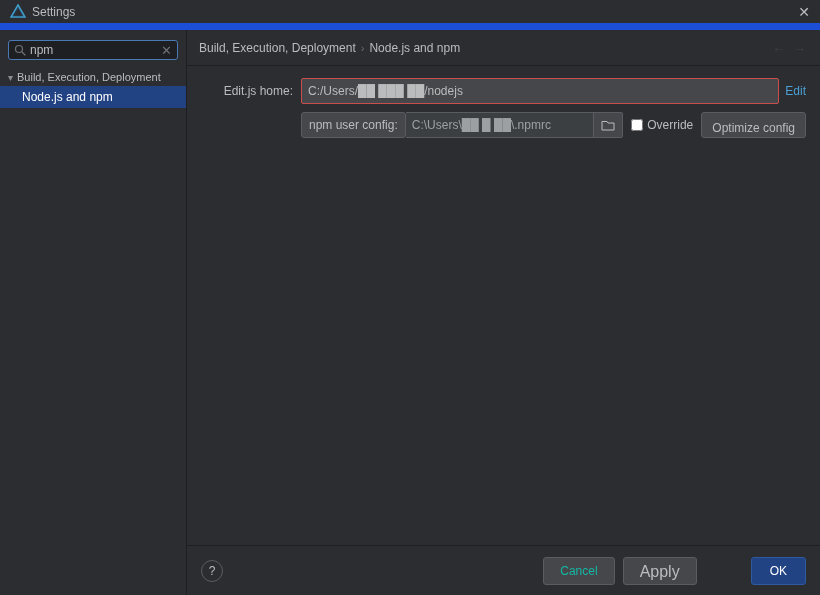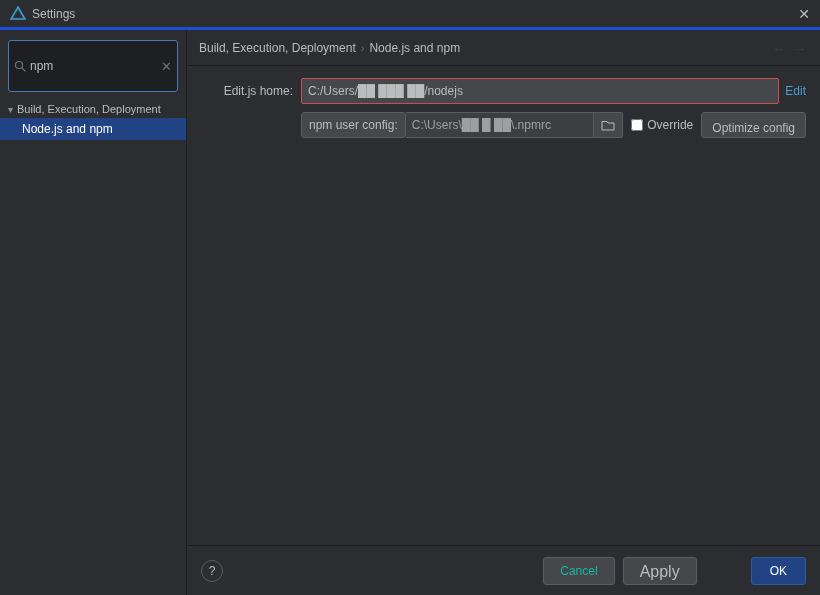--- a/index.html
+++ b/index.html
@@ -12,21 +12,21 @@
       color: #bbbcbe;
       overflow: hidden;
     }
 
     
     .title-bar {
       display: flex;
       align-items: center;
       justify-content: space-between;
       background: #2b2d30;
-      border-bottom: 3px solid #1d4ed8;
+      border-bottom: 7px solid #1d4ed8;
       padding: 6px 10px;
       height: 30px;
     }
     .title-bar-left {
       display: flex;
       align-items: center;
       gap: 6px;
     }
     .title-logo {
       width: 16px;
@@ -59,21 +59,21 @@
       padding: 6px 0;
     }
 
     .search-box {
       margin: 4px 8px 8px 8px;
       display: flex;
       align-items: center;
       background: #1e1f22;
       border: 1px solid #4a7ab5;
       border-radius: 3px;
-      padding: 18px 5px;
+      padding: 2px 5px;
       gap: 4px;
     }
     .search-icon-svg {
       width: 12px;
       height: 12px;
       flex-shrink: 0;
     }
     .search-input {
       background: transparent;
       border: none;

